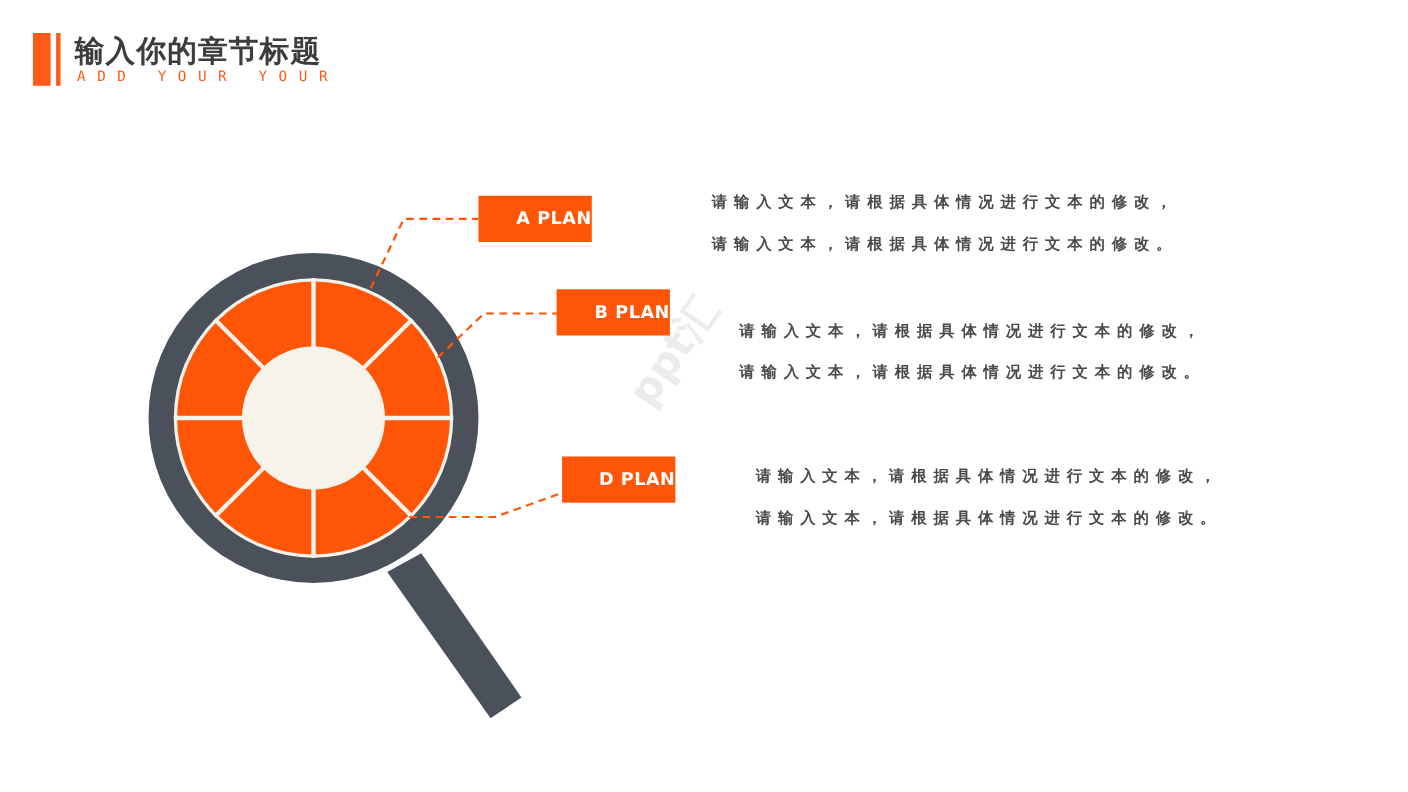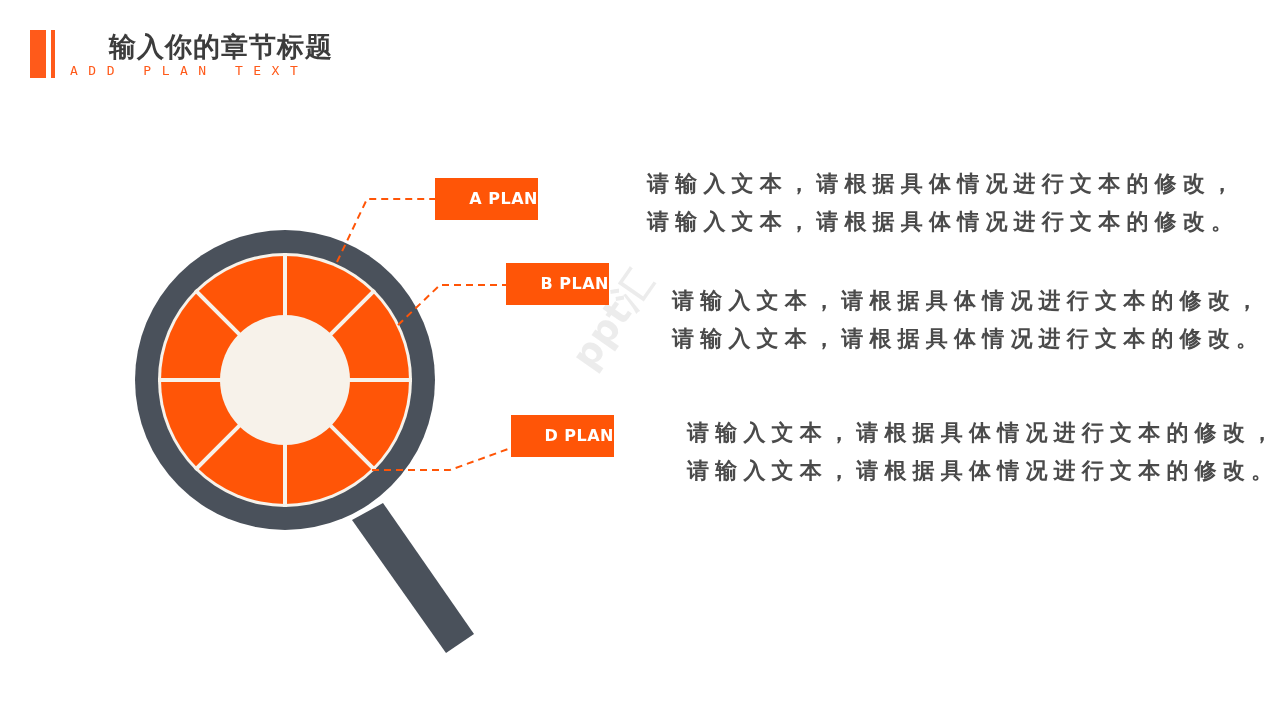--- a/index.html
+++ b/index.html
@@ -6,54 +6,54 @@
   body {
     width: 1280px; height: 720px; position: relative; overflow: hidden;
     background: #ffffff;
     font-family: "DejaVu Sans", sans-serif;
   }
   .bar-thick { position: absolute; left: 30px; top: 30px; width: 16px; height: 48px; background: #ff5a1a; }
   .bar-thin  { position: absolute; left: 51px; top: 30px; width: 4px;  height: 48px; background: #ff5a1a; }
   .title {
     position: absolute; left: 68px; top: 30px;
     font-size: 27px; font-weight: bold; color: #3c3c3c; letter-spacing: 1px;
-    line-height: 34px; white-space: nowrap; margin-left: 41px;
+    line-height: 34px; white-space: nowrap;
   }
   .subtitle {
     position: absolute; left: 70px; top: 63px;
     font-family: "DejaVu Sans Mono", monospace;
     font-size: 13px; color: #ff5a1a; letter-spacing: 10.5px; line-height: 15px;
     white-space: nowrap;
   }
   svg.graphic { position: absolute; left: 0; top: 0; }
   .plan-label {
     position: absolute; height: 42px; width: 103px;
     background: #ff5507; color: #ffffff;
     font-family: "DejaVu Sans", sans-serif; font-weight: bold; font-size: 16px;
     line-height: 42px; text-align: right; letter-spacing: 0.5px; white-space: nowrap;
   }
   .desc {
     position: absolute; white-space: nowrap;
-    font-size: 22px; font-weight: bold; color: #4a4a4a;
+    font-size: 14px; font-weight: bold; color: #4a4a4a;
     letter-spacing: 6.2px; line-height: 38px;
   }
   .watermark {
     position: absolute; left: 560px; top: 350px;
     transform: rotate(-55deg); transform-origin: left top;
     font-size: 38px; color: rgba(200,200,200,0.35); font-weight: bold;
     white-space: nowrap; pointer-events: none;
   }
 </style>
 </head>
 <body>
 
 <div class="bar-thick"></div>
 <div class="bar-thin"></div>
 <div class="title">输入你的章节标题</div>
-<div class="subtitle">ADD PLAN TEXT</div>
+<div class="subtitle">ADD YOUR YOUR</div>
 
 <div class="watermark">ppt汇</div>
 
 <svg class="graphic" width="1280" height="720" viewBox="0 0 1280 720">
 
   <polygon points="352,520 383,503 474,634 446,653" fill="#4a515b"></polygon>
 
   <circle cx="285" cy="380" r="150" fill="#4a515b"></circle>
   <circle cx="285" cy="380" r="127" fill="#f7f2ea"></circle>
 

